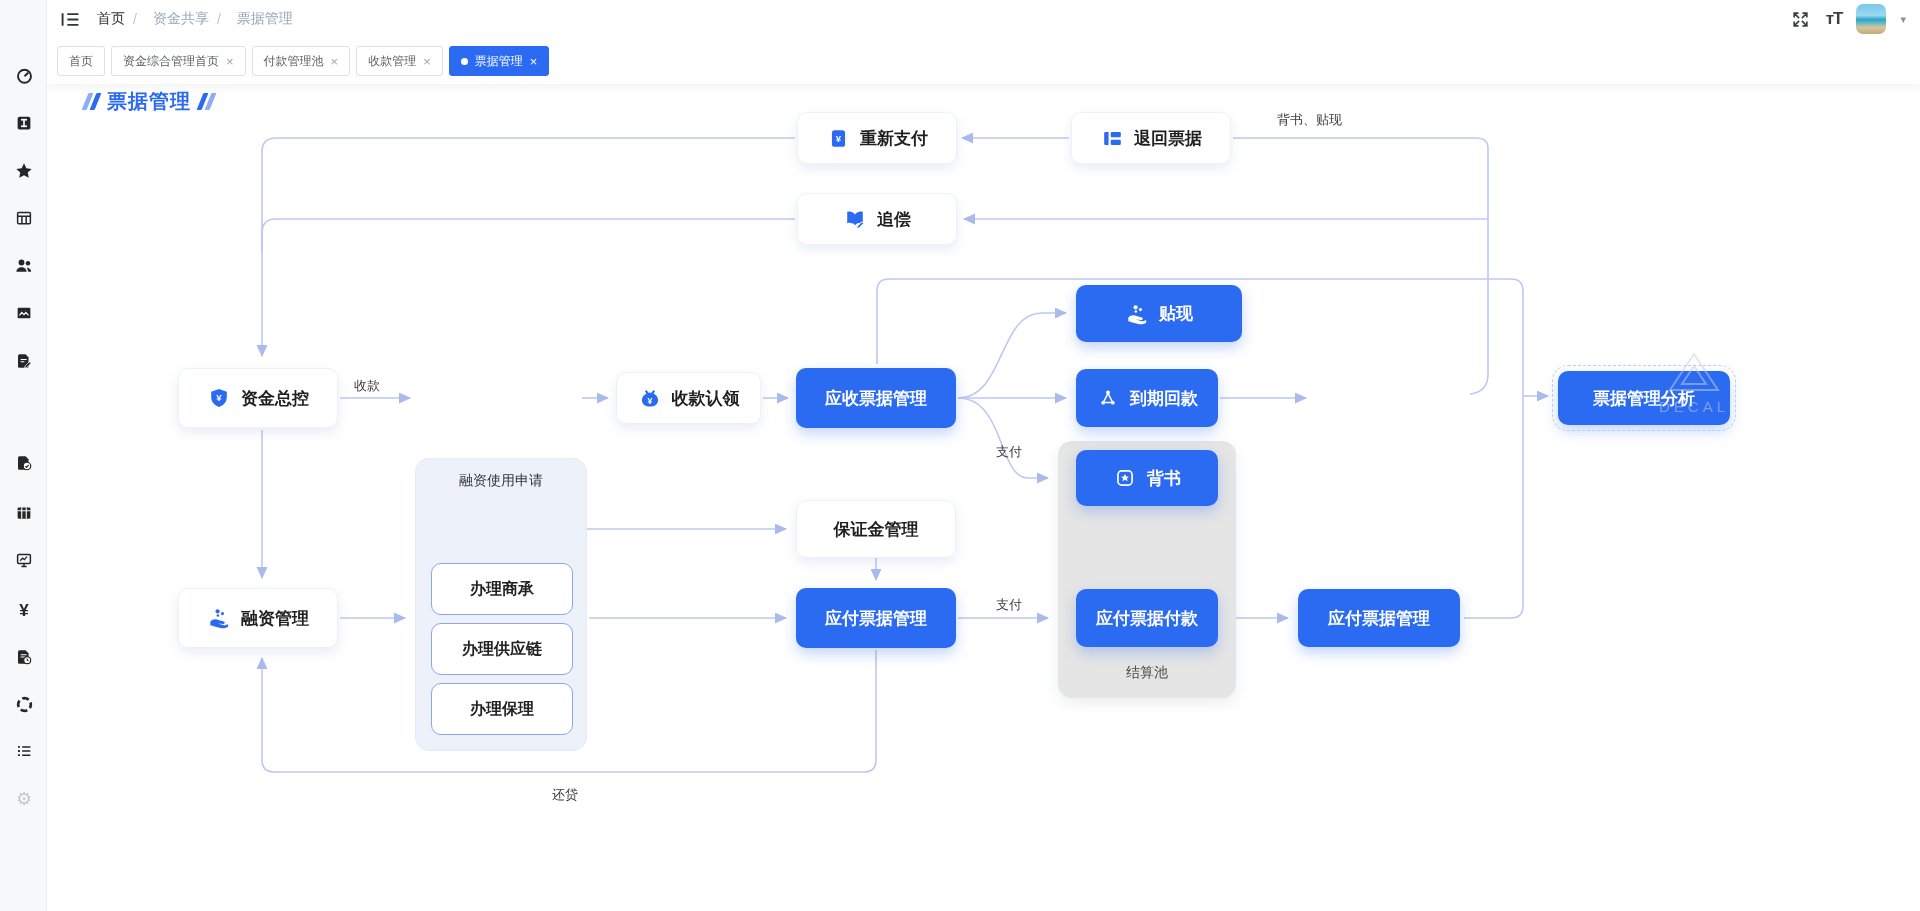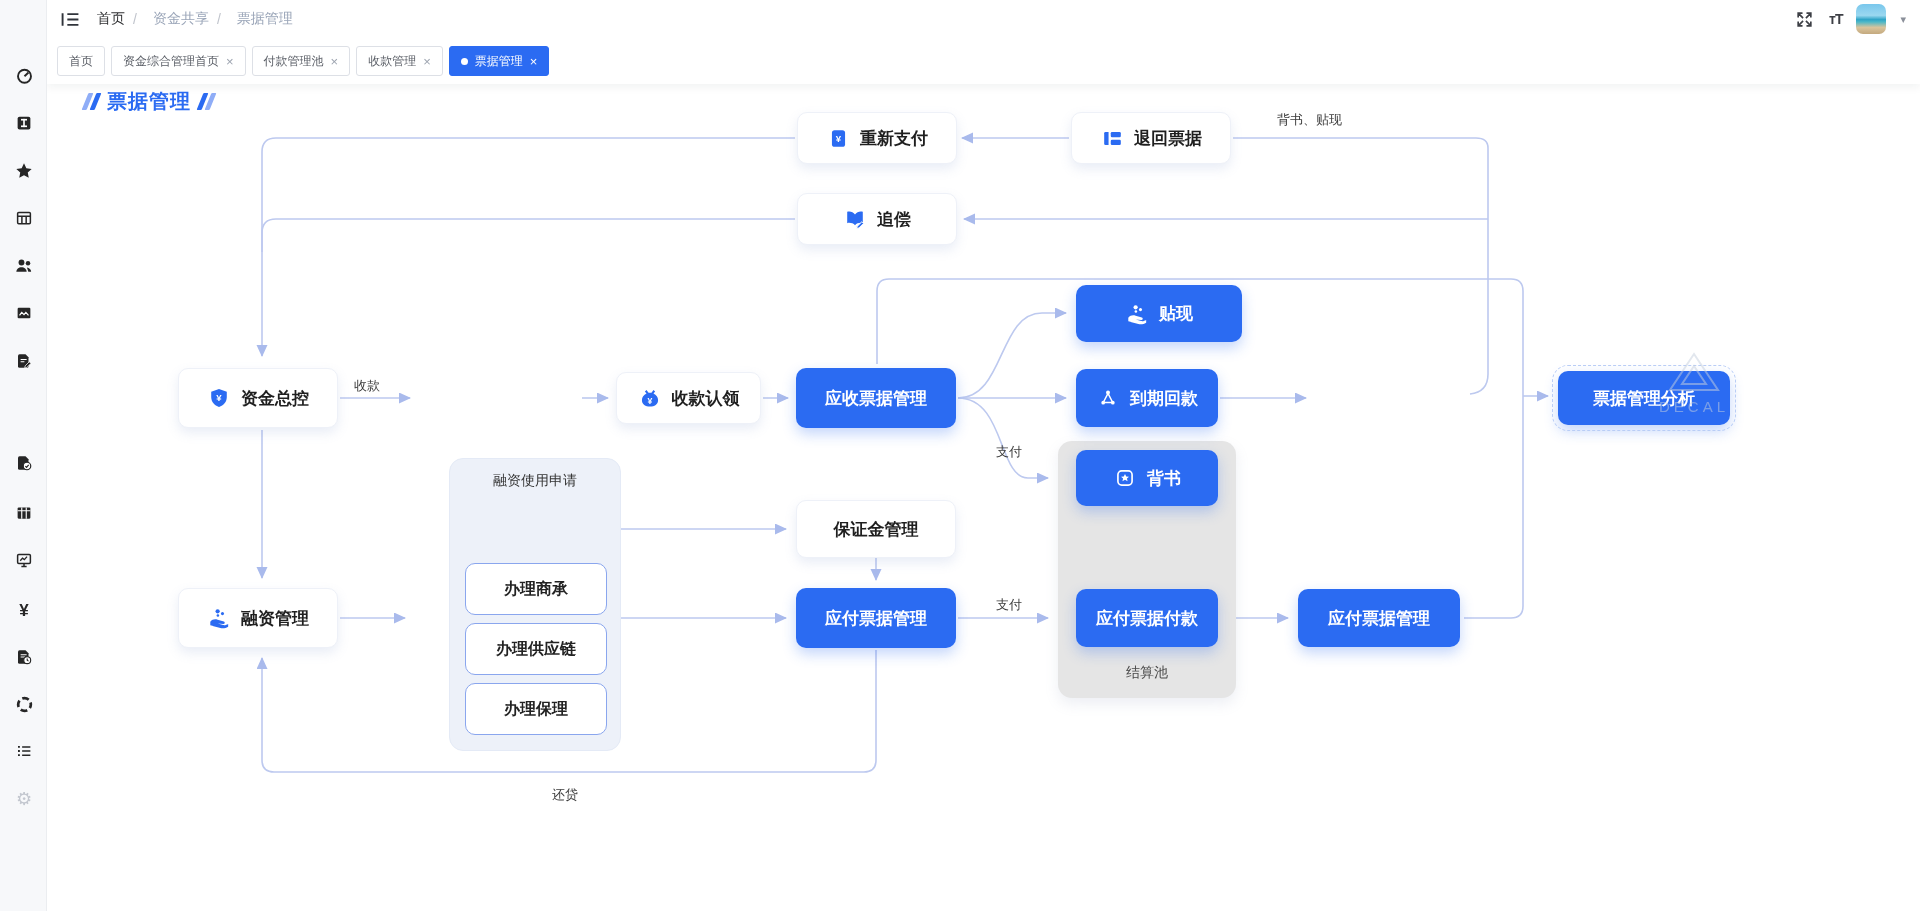--- a/index.html
+++ b/index.html
@@ -16,21 +16,21 @@
 
   
   .hdr { position:absolute; left:47px; top:0; width:1873px; height:38px; background:#fff; display:flex; align-items:center; z-index:15; }
   .hdr .burger { margin-left:12px; width:22px; height:22px; display:flex; align-items:center; justify-content:center; cursor:pointer; }
   .crumb { display:flex; align-items:center; margin-left:16px; font-size:14px; }
   .crumb .c-home { color:#303133; cursor:pointer; }
   .crumb .c-sep { color:#c0c4cc; margin:0 8px; }
   .crumb .c-dim { color:#9aa5b8; cursor:pointer;margin-left:8px; }
   .hdr-right { position:absolute; right:14px; top:0; height:38px; display:flex; align-items:center; gap:14px; }
   .hicon { width:22px; height:22px; display:flex; align-items:center; justify-content:center; cursor:pointer; }
-  .fontsize-btn { font-size:14px; color:#3d3f45; font-weight:bold; letter-spacing:-1px; cursor:pointer; }
+  .fontsize-btn { font-size:17px; color:#3d3f45; font-weight:bold; letter-spacing:-1px; cursor:pointer; }
   .avatar { width:30px; height:30px; border-radius:7px; cursor:pointer;
             background:linear-gradient(180deg,#79c7ec 0%,#9bd8f0 38%,#2fa4c6 52%,#4db8c8 60%,#d9c49c 78%,#c4a97e 100%); }
   .caret { color:#8a8f99; font-size:11px; cursor:pointer; }
 
   
   .tabbar { position:absolute; left:47px; top:38px; width:1873px; height:46px; background:#fff; display:flex; align-items:center; padding-left:10px; box-shadow:0 4px 8px rgba(29,35,41,.05); z-index:14; }
   .tab { display:flex; align-items:center; height:30px; padding:0 11px; margin-right:6px; background:#fff; border:1px solid #dde0e6; border-radius:3px; font-size:12px; color:#5a5e66; cursor:pointer; white-space:nowrap; }
   .tab .x { margin-left:7px; color:#9ca3af; font-size:13px; line-height:1; }
   .tab.active { background:#2b6bf2; border-color:#2b6bf2; color:#fff; }
   .tab.active .dot { width:7px; height:7px; border-radius:50%; background:#fff; margin-right:7px; }
@@ -242,21 +242,21 @@
   </div>
 
   <div class="ptitle">
     <span class="slash s1"></span>
       <span class="slash s2"></span>
     <span class="txt">票据管理</span>
     <span class="slash s3"></span>
       <span class="slash s4"></span>
   </div>
 
-  <div class="grp grp-fin" style="left:415px; top:458px; width:172px; height:293px;margin-left:34px;">
+  <div class="grp grp-fin" style="left:415px; top:458px; width:172px; height:293px;">
     <div class="grp-title">融资使用申请</div>
     <div class="gbtn" style="top:104px">办理商承</div>
     <div class="gbtn" style="top:164px">办理供应链</div>
     <div class="gbtn" style="top:224px">办理保理</div>
   </div>
 
   <div class="grp grp-settle" style="left:1058px; top:441px; width:178px; height:257px;">
     <div class="grp-bottom-label">结算池</div>
   </div>
 

